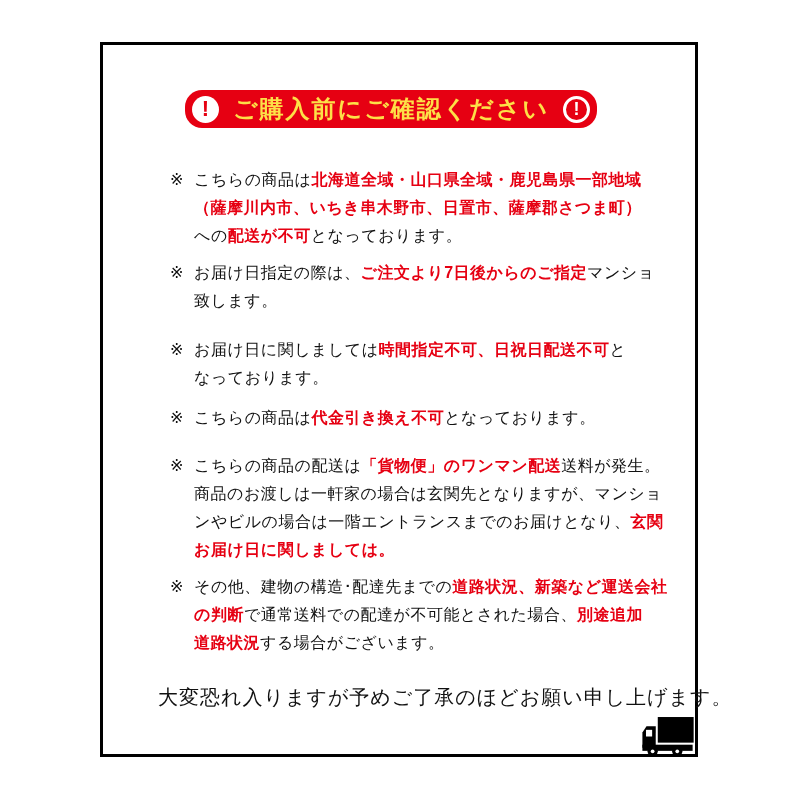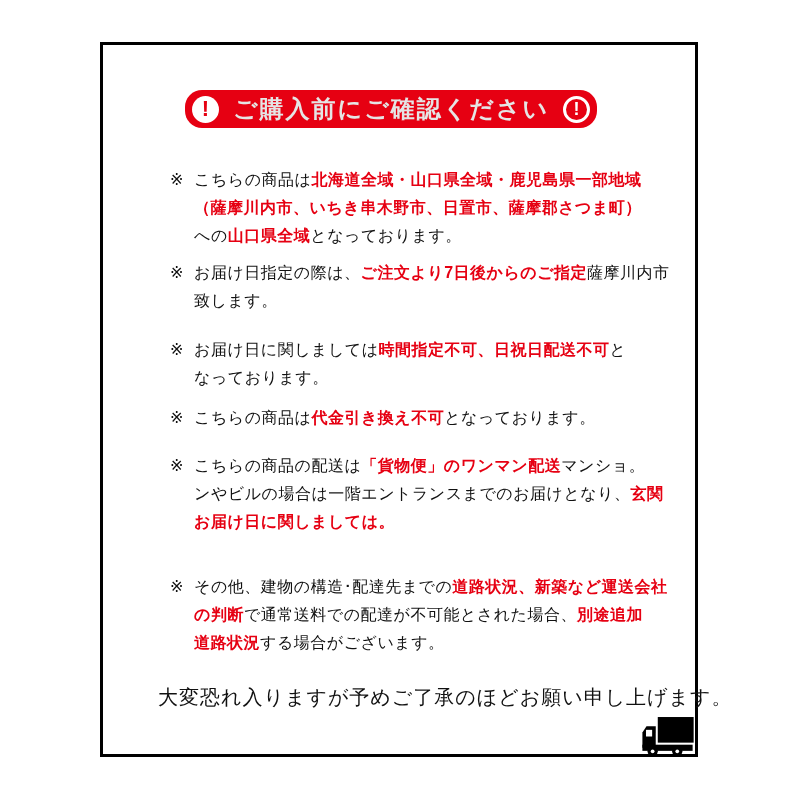--- a/index.html
+++ b/index.html
@@ -19,21 +19,21 @@
     display:flex;align-items:center;justify-content:space-between;
     padding:0 7px;box-sizing:border-box;
   }
   .badge{
     border-radius:50%;display:flex;align-items:center;justify-content:center;
     font-weight:bold;line-height:1;box-sizing:border-box;flex:0 0 auto;
   }
   .badge.solid{width:27px;height:27px;background:#fff;color:var(--red);font-size:22px;}
   .badge.ring{width:27px;height:27px;background:var(--red);color:#fff;border:3px solid #fff;font-size:18px;}
   .banner-title{
-    flex:1;text-align:center;color:#e5e5e5;font-size:24px;font-weight:bold;
+    flex:1;text-align:center;color:#fde047;font-size:24px;font-weight:bold;
     letter-spacing:2px;white-space:nowrap;
   }
   
   .notice{
     position:absolute;left:170px;width:492px;display:flex;align-items:flex-start;
   }
   .notice:nth-child(1){top:166px;}
   .notice:nth-child(2){top:259px;}
   .notice:nth-child(3){top:336px;}
   .notice:nth-child(4){top:404px;}
@@ -67,47 +67,48 @@
     <span class="banner-title">ご購入前にご確認ください</span>
     <span class="badge ring">!</span>
   </div>
 
   <div>
       <div class="notice">
         <span class="marker">※</span>
         <div class="nbody">
           <div class="nline"><span class="seg black">こちらの商品は</span><span class="seg red">北海道全域・山口県全域・鹿児島県一部地域</span></div>
           <div class="nline"><span class="seg red">（薩摩川内市、いちき串木野市、日置市、薩摩郡さつま町）</span></div>
-          <div class="nline"><span class="seg black">への</span><span class="seg red">山口県全域</span><span class="seg black">となっております。</span></div>
+          <div class="nline"><span class="seg black">への</span><span class="seg red">配送が不可</span><span class="seg black">となっております。</span></div>
         </div>
       </div>
       <div class="notice">
         <span class="marker">※</span>
         <div class="nbody">
-          <div class="nline"><span class="seg black">お届け日指定の際は、</span><span class="seg red">ご注文より7日後からのご指定</span><span class="seg black">薩摩川内市</span></div>
+          <div class="nline"><span class="seg black">お届け日指定の際は、</span><span class="seg red">ご注文より7日後からのご指定</span><span class="seg black">マンショ</span></div>
           <div class="nline"><span class="seg black">致します。</span></div>
         </div>
       </div>
       <div class="notice">
         <span class="marker">※</span>
         <div class="nbody">
           <div class="nline"><span class="seg black">お届け日に関しましては</span><span class="seg red">時間指定不可、日祝日配送不可</span><span class="seg black">と</span></div>
           <div class="nline"><span class="seg black">なっております。</span></div>
         </div>
       </div>
       <div class="notice">
         <span class="marker">※</span>
         <div class="nbody">
           <div class="nline"><span class="seg black">こちらの商品は</span><span class="seg red">代金引き換え不可</span><span class="seg black">となっております。</span></div>
         </div>
       </div>
       <div class="notice">
         <span class="marker">※</span>
         <div class="nbody">
-          <div class="nline"><span class="seg black">こちらの商品の配送は</span><span class="seg red">「貨物便」のワンマン配送</span><span class="seg black">マンショ。</span></div>
+          <div class="nline"><span class="seg black">こちらの商品の配送は</span><span class="seg red">「貨物便」のワンマン配送</span><span class="seg black">送料が発生。</span></div>
+          <div class="nline"><span class="seg black">商品のお渡しは一軒家の場合は玄関先となりますが、マンショ</span></div>
           <div class="nline"><span class="seg black">ンやビルの場合は一階エントランスまでのお届けとなり、</span><span class="seg red">玄関</span></div>
           <div class="nline"><span class="seg red">お届け日に関しましては。</span></div>
         </div>
       </div>
       <div class="notice">
         <span class="marker">※</span>
         <div class="nbody">
           <div class="nline"><span class="seg black">その他、建物の構造･配達先までの</span><span class="seg red">道路状況、新築など運送会社</span></div>
           <div class="nline"><span class="seg red">の判断</span><span class="seg black">で通常送料での配達が不可能とされた場合、</span><span class="seg red">別途追加</span></div>
           <div class="nline"><span class="seg red">道路状況</span><span class="seg black">する場合がございます。</span></div>

